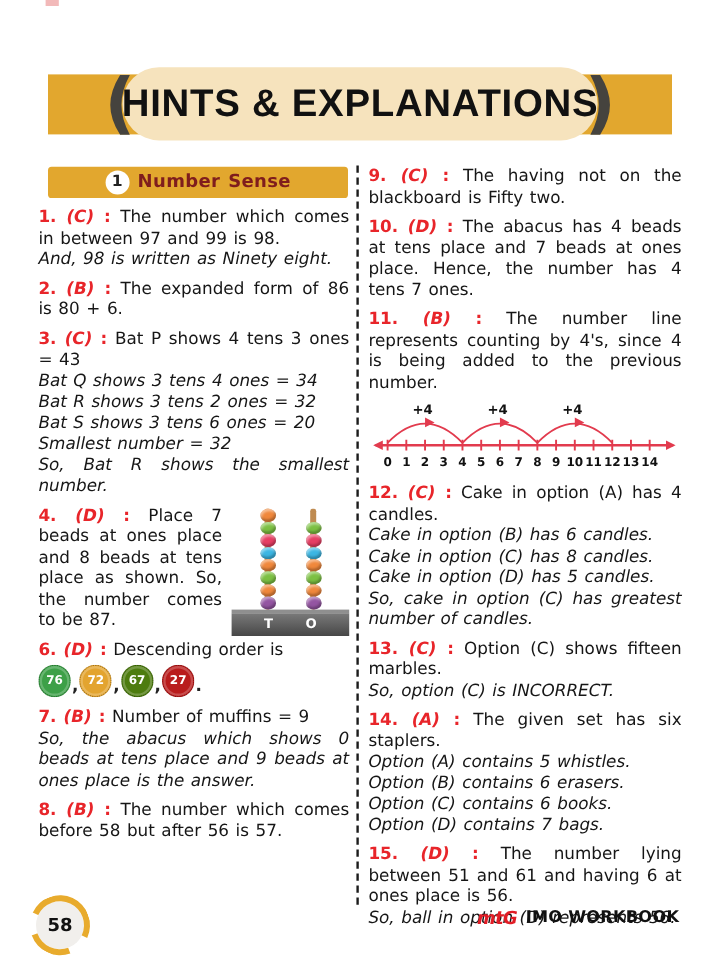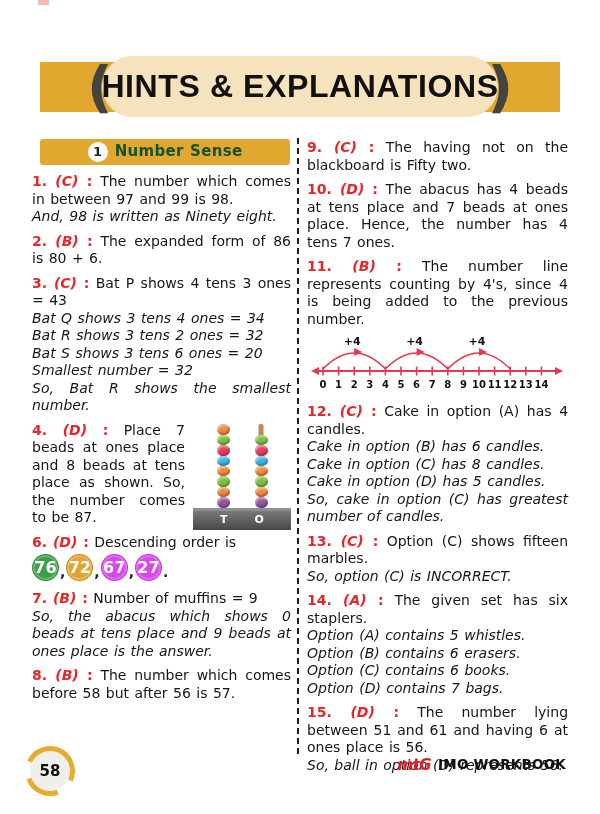--- a/index.html
+++ b/index.html
@@ -18,21 +18,21 @@
   .cres{position:absolute;top:50%;transform:translateY(-50%);font-size:56px;font-weight:bold;
         color:#45433e;line-height:1;}
   .cres-l{left:-15px;}
   .cres-r{right:-15px;}
 
   
   .secbar{position:relative;width:250px;height:26px;background:#e2a72e;border-radius:3px;
           display:flex;align-items:center;justify-content:center;gap:7px;margin:0 0 8px 8px;}
   .secnum{width:20px;height:20px;border-radius:50%;background:#fff;display:flex;align-items:center;
           justify-content:center;font-size:13px;font-weight:bold;color:#222;flex:0 0 auto;}
-  .sectitle{color:#14532d;font-weight:bold;font-size:15px;letter-spacing:0.3px;}
+  .sectitle{color:#7f1d1d;font-weight:bold;font-size:15px;letter-spacing:0.3px;}
 
   
   .col{position:absolute;font-size:14px;line-height:17.5px;text-align:justify;word-spacing:1px;}
   .col-left{left:32px;top:139px;width:259px;}
   .col-right{left:307px;top:139px;width:261px;}
   .divider{position:absolute;left:297px;top:138px;height:616px;border-left:2px dashed #1c1c1c;}
 
   .item{margin:0 0 7px 0;}
   .mk{color:#e8252a;font-weight:bold;white-space:nowrap;}
   .mk i{font-style:italic;}
@@ -48,21 +48,21 @@
   .bead{position:relative;width:13px;height:10.4px;border-radius:50%;
         box-shadow:inset -1px -2px 2px rgba(0,0,0,0.28), inset 1px 2px 2px rgba(255,255,255,0.45);}
   .abase{height:19px;background:linear-gradient(#7a7a7a,#474747);border-top:3px solid #8f8f8f;
          display:flex;justify-content:space-evenly;align-items:center;color:#fff;
          font-size:11px;font-weight:bold;}
 
   
   .balls-row{margin:3px 0 9px;display:flex;align-items:flex-end;gap:1px;font-weight:bold;
              color:#222;font-size:14px;}
   .ball{display:inline-flex;align-items:center;justify-content:center;width:25px;height:25px;
-        border-radius:50%;color:#fff;font-size:16px;font-weight:bold;flex:0 0 auto;
+        border-radius:50%;color:#fff;font-size:10px;font-weight:bold;flex:0 0 auto;
         border:1px dotted rgba(0,0,0,0.3);box-shadow:inset 0 0 0 2px rgba(255,255,255,0.22);}
 
   
   .numline-wrap{margin:2px 0 8px;}
   .numline-wrap svg{display:block;margin:0 auto;}
 
   
   .pagenum-badge{position:absolute;left:30px;top:751px;width:40px;height:40px;border-radius:50%;
                  background:#f1efec;display:flex;align-items:center;justify-content:center;
                  font-size:15px;font-weight:bold;color:#111;}
@@ -159,23 +159,23 @@
 
     <p class="item" style="margin-bottom:2px;">
       <span class="mk"><b>6.</b> <i>(D)</i> <b>:</b></span>
       <span>Descending order is</span>
     </p>
     <div class="balls-row" id="balls-row">
         <span class="ball" style="background: rgb(61, 160, 72);">76</span>
         <span>, </span>
         <span class="ball" style="background: rgb(227, 164, 47);">72</span>
         <span>, </span>
-        <span class="ball" style="background: #d946ef;">67</span>
+        <span class="ball" style="background: #4d7c0f;">67</span>
         <span>, </span>
-        <span class="ball" style="background: #d946ef;">27</span>
+        <span class="ball" style="background: #b91c1c;">27</span>
         <span>.</span>
       </div>
 
     <p class="item">
       <span class="mk"><b>7.</b> <i>(B)</i> <b>:</b></span>
       <span>Number of muffins = 9</span>
       <span class="blk">So, the abacus which shows 0 beads at tens place and 9 beads at ones place is the answer.</span>
     </p>
 
     <p class="item">

